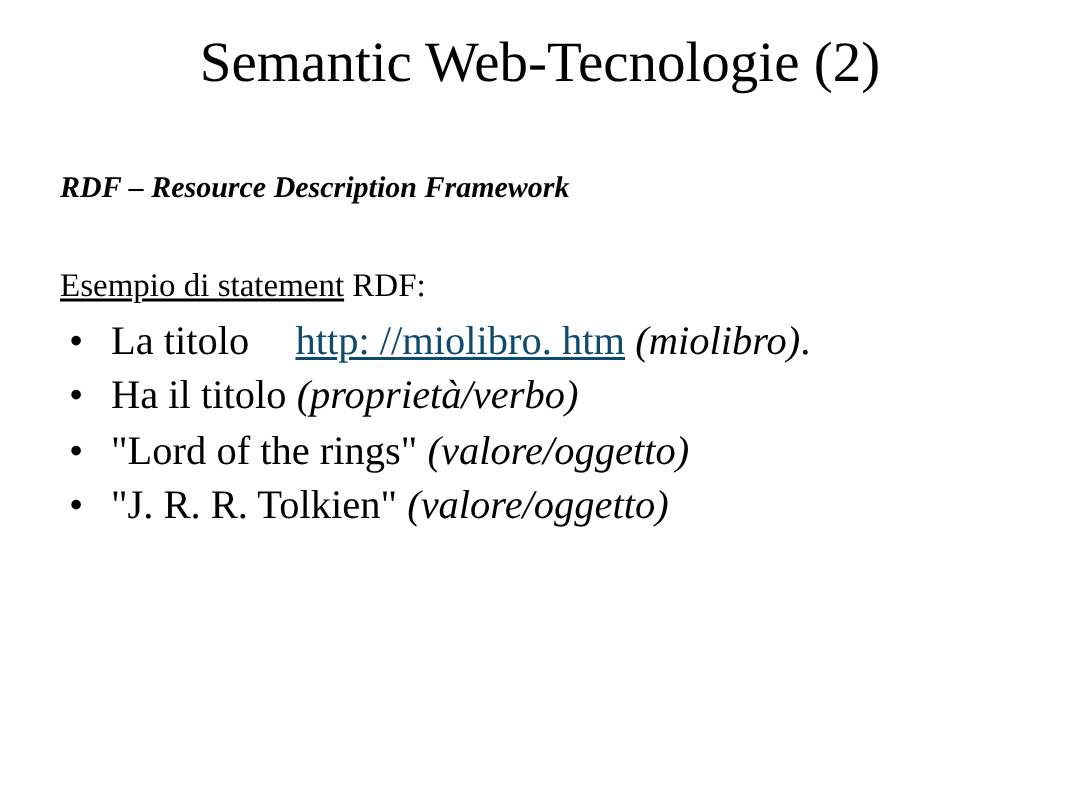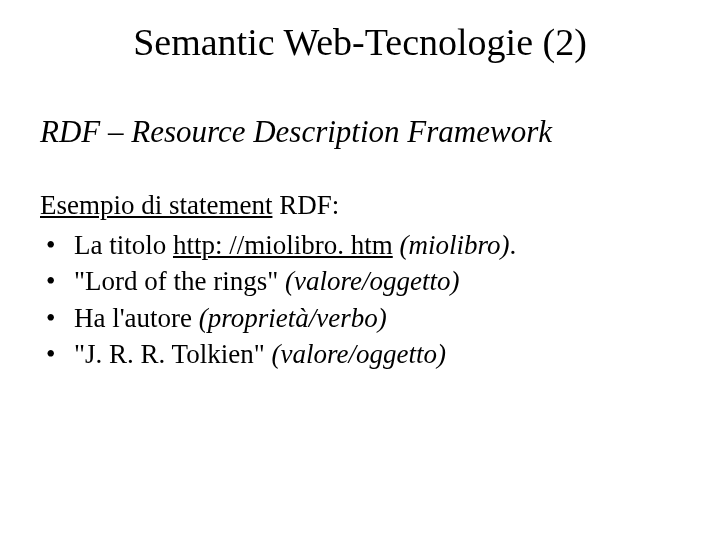--- a/index.html
+++ b/index.html
@@ -17,27 +17,27 @@
     box-sizing: border-box;
     padding: 20px 40px 0 40px;
   }
   .title {
     font-size: 38px;
     text-align: center;
     margin: 0 0 50px 0;
     font-weight: normal;
   }
   .section {
-    font-size: 31px;
+    font-size: 20px;
     font-style: italic;
-    font-weight: normal;
+    font-weight: bold;
     margin: 0 0 40px 0;
   }
   .lead {
-    font-size: 27px;
+    font-size: 22px;
     margin: 0 0 6px 0;
   }
   .lead .u { text-decoration: underline; }
   ul.bullets {
     list-style: none;
     margin: 0;
     padding: 0;
   }
   ul.bullets li {
     font-size: 27px;
@@ -45,44 +45,45 @@
     padding-left: 34px;
     position: relative;
   }
   ul.bullets li::before {
     content: "•";
     position: absolute;
     left: 6px;
     top: 0;
   }
   .link {
-    color: #000000;
+    color: #0c4a6e;
     text-decoration: underline;
+    margin-left: 24px;
   }
   .it { font-style: italic; }
 </style>
 </head>
 <body>
 
 <div class="slide">
   <h1 class="title">Semantic Web-Tecnologie (2)</h1>
 
   <div class="section">RDF – Resource Description Framework</div>
 
   <div class="lead">
     <span class="u">Esempio di statement</span><span> RDF:</span>
   </div>
 
   <ul class="bullets">
     <li>
       <span>La titolo </span><span class="link">http: //miolibro. htm</span><span>  </span><span class="it">(miolibro)</span><span>.</span>
     </li>
     <li>
-      <span>"Lord of the rings" </span><span class="it">(valore/oggetto)</span>
+      <span>Ha il titolo </span><span class="it">(proprietà/verbo)</span>
     </li>
     <li>
-      <span>Ha l'autore </span><span class="it">(proprietà/verbo)</span>
+      <span>"Lord of the rings" </span><span class="it">(valore/oggetto)</span>
     </li>
     <li>
       <span>"J. R. R. Tolkien" </span><span class="it">(valore/oggetto)</span>
     </li>
   </ul>
 </div>
 
 </body></html>

